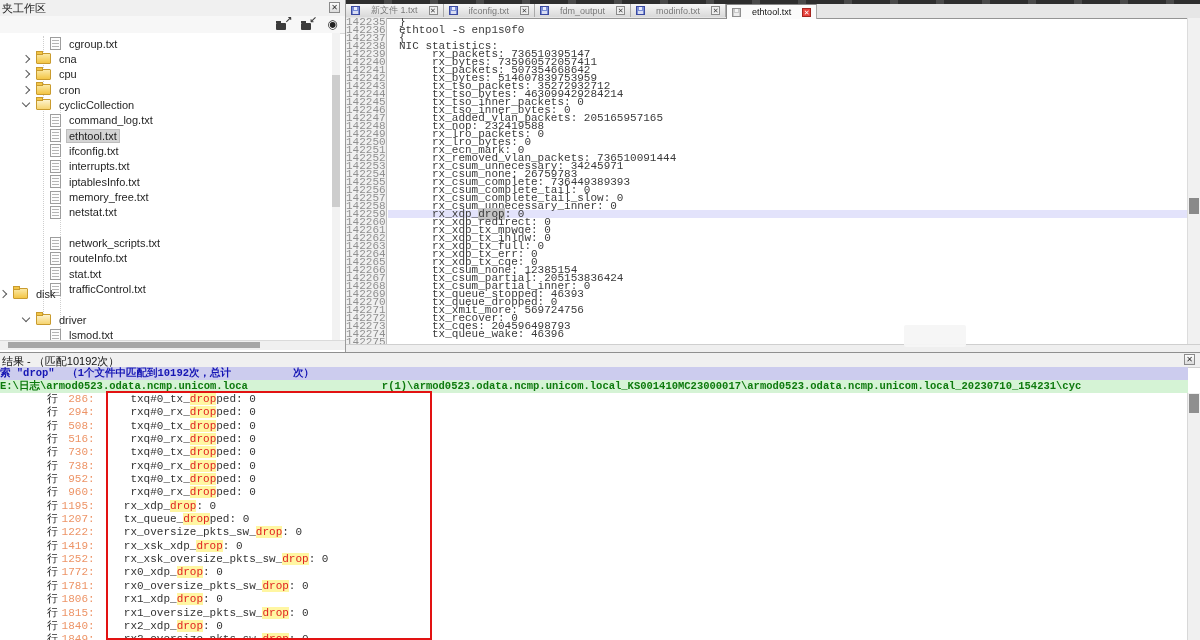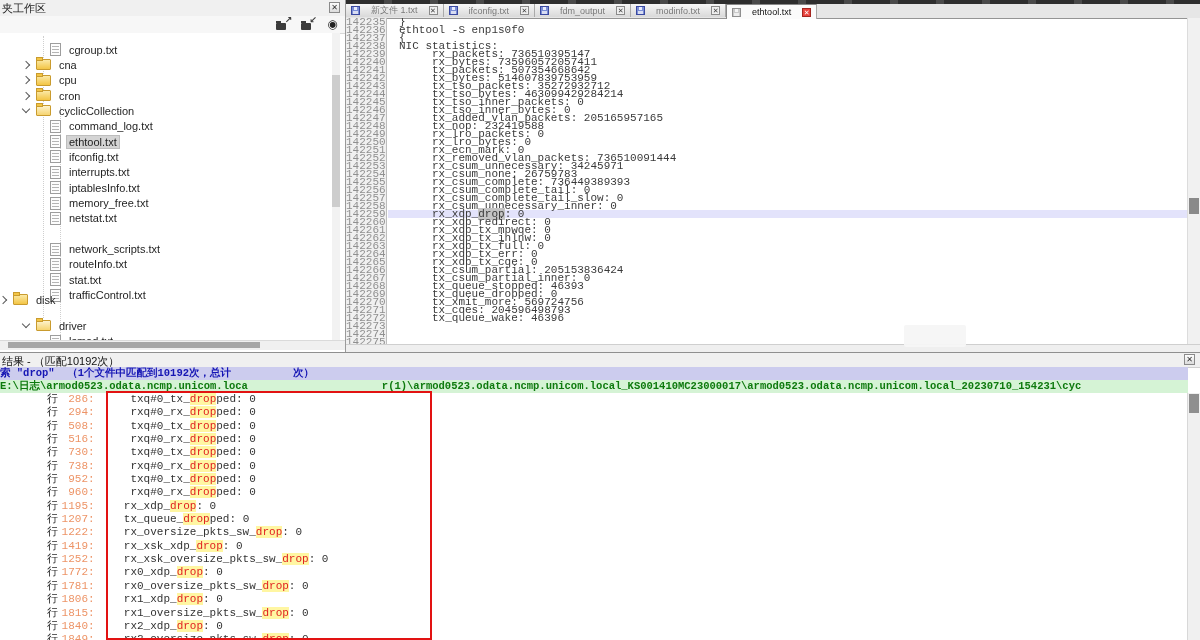--- a/index.html
+++ b/index.html
@@ -14,21 +14,21 @@
   #ws-close{right:5px;top:2px;}
   #ws-toolbar{position:absolute;left:0;top:16px;right:0;height:17px;background:#f7f7f7;border-bottom:1px solid #d8d8d8;}
   .tool-ico{position:absolute;top:2px;width:14px;height:12px;}
   .mini-folder{position:absolute;left:0;bottom:0;width:10px;height:7px;background:#3c3c3c;border-radius:1px;}
   .mini-folder:before{content:"";position:absolute;top:-2px;left:0;width:5px;height:2px;background:#3c3c3c;}
   .tool-arrow{position:absolute;right:-2px;top:-3px;font-size:9px;color:#3c3c3c;font-weight:bold;}
   #locate-ico{font-size:12px;line-height:12px;color:#222;text-align:center;width:13px;}
   
   #tree{position:absolute;left:0;top:33px;width:332px;height:308px;overflow:hidden;background:#fff;}
   .guide{position:absolute;width:0;border-left:1px dotted #cfcfcf;}
-  .titem{position:absolute;left:0;height:15px;display:flex;align-items:center;font-size:11px;color:#1f1f1f;white-space:nowrap;margin-top:6px;}
+  .titem{position:absolute;left:0;height:15px;display:flex;align-items:center;font-size:11px;color:#1f1f1f;white-space:nowrap;}
   .chev{display:inline-block;width:5px;height:5px;border-right:1.2px solid #5a5a5a;border-bottom:1.2px solid #5a5a5a;margin-right:7px;}
   .chev.closed{transform:rotate(-45deg);}
   .chev.open{transform:rotate(45deg);margin-top:-3px;}
   .fold-ico{display:inline-block;width:13px;height:9px;background:linear-gradient(#fbe9a6,#f3c545);
             border:1px solid #c99b2e;border-radius:1px;position:relative;margin-right:5px;flex:none;}
   .fold-ico:before{content:"";position:absolute;top:-3px;left:-1px;width:5px;height:2px;background:#f3c545;border:1px solid #c99b2e;}
   .fold-ico.open{background:linear-gradient(#fdf3cd,#f6d470);}
   .file-ico{display:inline-block;width:9px;height:11px;background:#fdfdfd;border:1px solid #9d9d9d;position:relative;margin-right:5px;flex:none;}
   .file-ico:before{content:"";position:absolute;left:1px;right:1px;top:2px;height:1px;background:#b5b5b5;
                    box-shadow:0 3px 0 #b5b5b5,0 6px 0 #b5b5b5;}
@@ -307,25 +307,27 @@
           <div class="cl">     rx_csum_complete_tail: 0</div>
           <div class="cl">     rx_csum_complete_tail_slow: 0</div>
           <div class="cl">     rx_csum_unnecessary_inner: 0</div>
           <div class="cl cur">     rx_xdp_<span class="wordsel">drop</span>: 0</div>
           <div class="cl">     rx_xdp_redirect: 0</div>
           <div class="cl">     rx_xdp_tx_mpwqe: 0</div>
           <div class="cl">     rx_xdp_tx_inlnw: 0</div>
           <div class="cl">     rx_xdp_tx_full: 0</div>
           <div class="cl">     rx_xdp_tx_err: 0</div>
           <div class="cl">     rx_xdp_tx_cqe: 0</div>
+          <div class="cl">     tx_csum_none: 12385154</div>
           <div class="cl">     tx_csum_partial: 205153836424</div>
           <div class="cl">     tx_csum_partial_inner: 0</div>
           <div class="cl">     tx_queue_stopped: 46393</div>
           <div class="cl">     tx_queue_dropped: 0</div>
           <div class="cl">     tx_xmit_more: 569724756</div>
+          <div class="cl">     tx_recover: 0</div>
           <div class="cl">     tx_cqes: 204596498793</div>
           <div class="cl">     tx_queue_wake: 46396</div>
         </div>
     </div>
     <div id="ed-vsb">
         <div class="thumb"></div>
       </div>
     <div id="ed-hsb"></div>
     <div class="blob" id="blobC"></div>
   </div>

